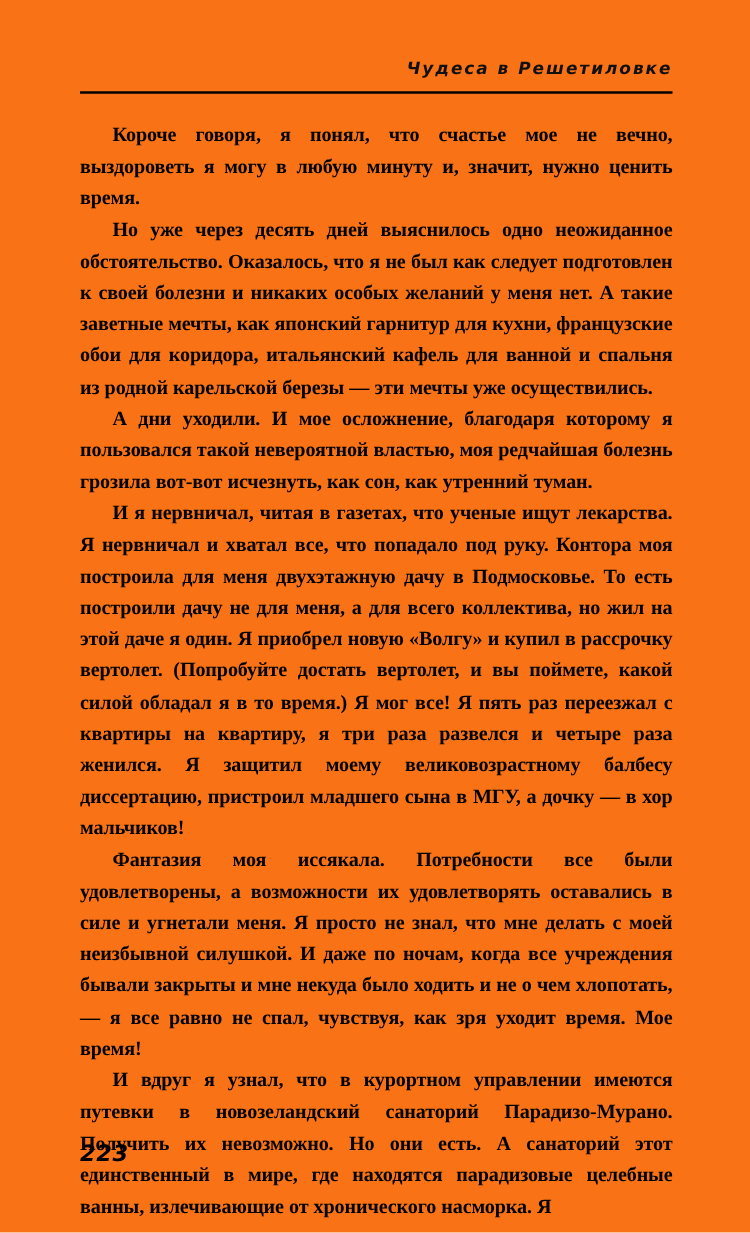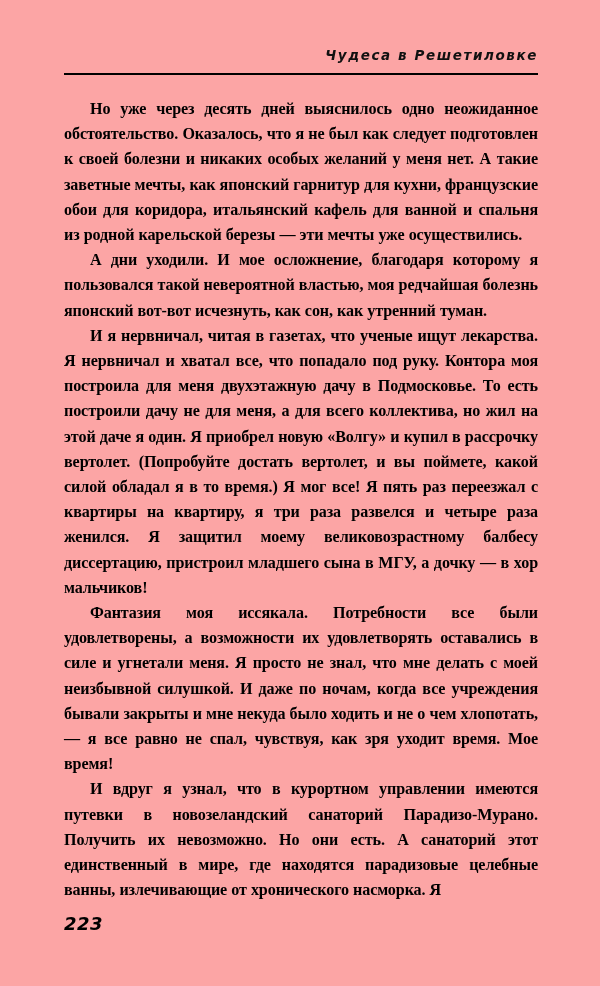--- a/index.html
+++ b/index.html
@@ -4,21 +4,21 @@
 <style>
   html, body {
     margin: 0;
     padding: 0;
     background: #ffffff;
   }
   .page {
     position: relative;
     width: 600px;
     height: 986px;
-    background: #fca5a5;
+    background: #f97316;
     overflow: hidden;
     font-family: "Liberation Serif", "DejaVu Serif", serif;
     color: #000000;
   }
 
   
   .running-head {
     position: absolute;
     top: 47px;
     left: 64px;
@@ -82,22 +82,23 @@
 </head>
 <body>
 
 <div class="page">
 
   <div class="running-head">Чудеса в Решетиловке</div>
 
   <div class="head-rule"></div>
 
   <div class="text-block">
+    <p class="para">Короче говоря, я понял, что счастье мое не вечно, выздороветь я могу в любую минуту и, значит, нужно ценить время.</p>
     <p class="para">Но уже через десять дней выяснилось одно неожиданное обстоятельство. Оказалось, что я не был как следует подготовлен к своей болезни и никаких особых желаний у меня нет. А такие заветные мечты, как японский гарнитур для кухни, французские обои для коридора, итальянский кафель для ванной и спальня из родной карельской березы — эти мечты уже осуществились.</p>
-    <p class="para">А дни уходили. И мое осложнение, благодаря которому я пользовался такой невероятной властью, моя редчайшая болезнь японский вот-вот исчезнуть, как сон, как утренний туман.</p>
+    <p class="para">А дни уходили. И мое осложнение, благодаря которому я пользовался такой невероятной властью, моя редчайшая болезнь грозила вот-вот исчезнуть, как сон, как утренний туман.</p>
     <p class="para">И я нервничал, читая в газетах, что ученые ищут лекарства. Я нервничал и хватал все, что попадало под руку. Контора моя построила для меня двухэтажную дачу в Подмосковье. То есть построили дачу не для меня, а для всего коллектива, но жил на этой даче я один. Я приобрел новую «Волгу» и купил в рассрочку вертолет. (Попробуйте достать вертолет, и вы поймете, какой силой обладал я в то время.) Я мог все! Я пять раз переезжал с квартиры на квартиру, я три раза развелся и четыре раза женился. Я защитил моему великовозрастному балбесу диссертацию, пристроил младшего сына в МГУ, а дочку — в хор мальчиков!</p>
     <p class="para">Фантазия моя иссякала. Потребности все были удовлетворены, а возможности их удовлетворять оставались в силе и угнетали меня. Я просто не знал, что мне делать с моей неизбывной силушкой. И даже по ночам, когда все учреждения бывали закрыты и мне некуда было ходить и не о чем хлопотать, — я все равно не спал, чувствуя, как зря уходит время. Мое время!</p>
     <p class="para">И вдруг я узнал, что в курортном управлении имеются путевки в новозеландский санаторий Парадизо-Мурано. Получить их невозможно. Но они есть. А санаторий этот единственный в мире, где находятся парадизовые целебные ванны, излечивающие от хронического насморка. Я</p>
   </div>
 
   <div class="folio">223</div>
 
 </div>
 
 </body></html>

